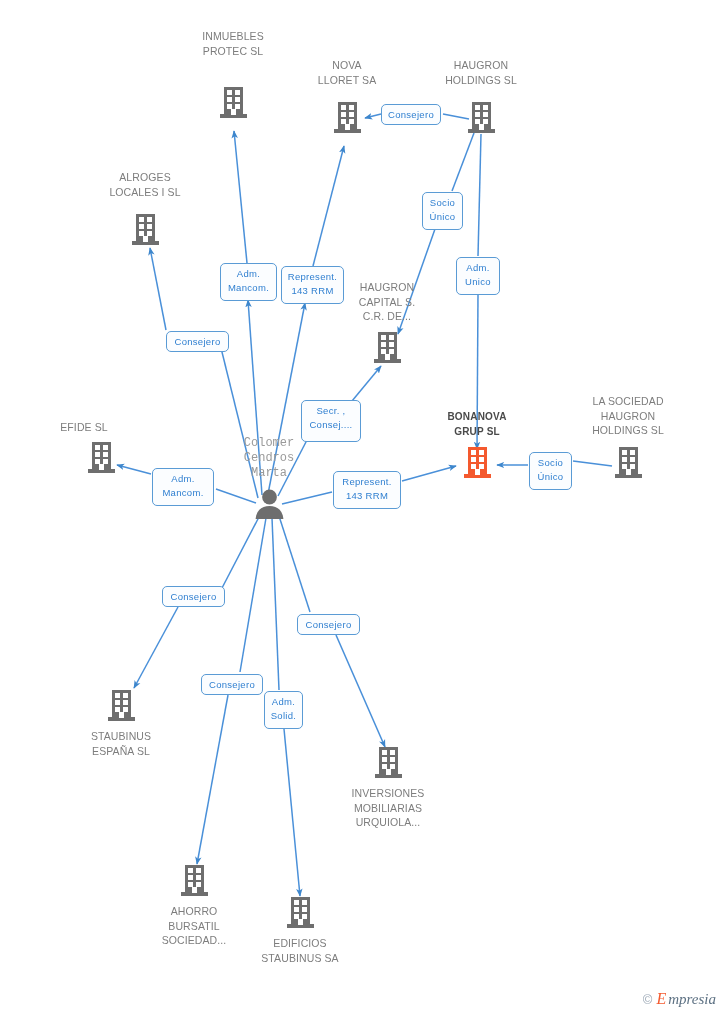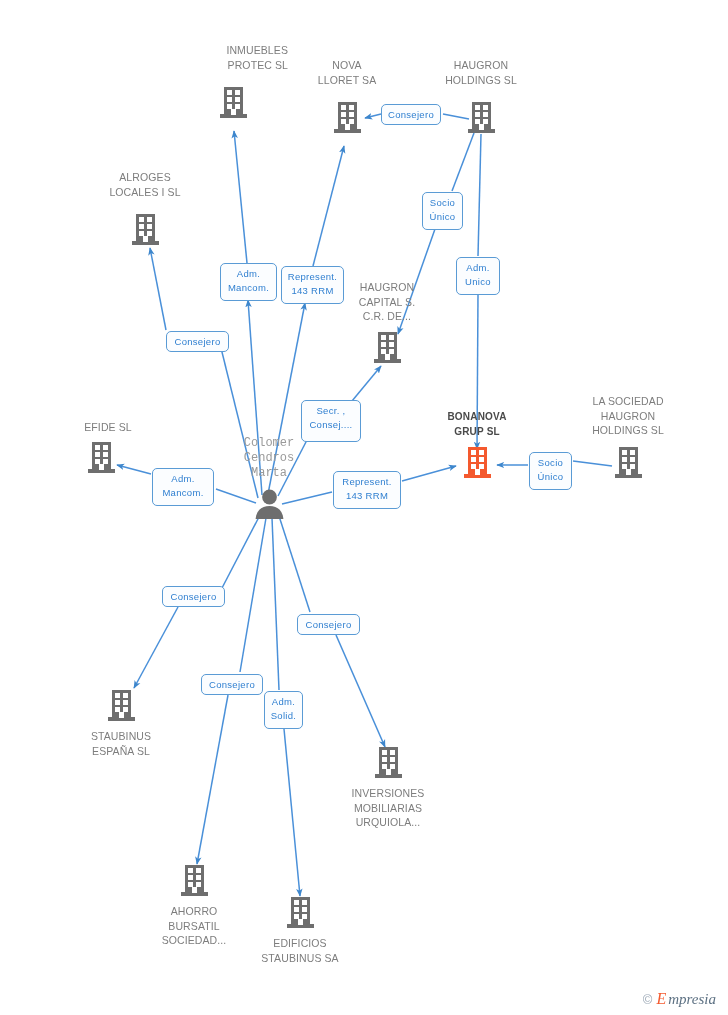--- a/index.html
+++ b/index.html
@@ -117,21 +117,21 @@
           <rect x="8" y="5" width="5" height="5"></rect>
           <rect x="16" y="5" width="5" height="5"></rect>
           <rect x="8" y="12" width="5" height="5"></rect>
           <rect x="16" y="12" width="5" height="5"></rect>
           <rect x="8" y="19" width="5" height="5"></rect>
           <rect x="16" y="19" width="5" height="5"></rect>
           <rect x="12" y="24" width="5" height="6"></rect>
         </g>
       </svg>
   </div>
-  <div class="node-label" style="left:178px;top:43px;width:110px;text-align:right;">INMUEBLES
+  <div class="node-label" style="left:178px;top:29px;width:110px;">INMUEBLES
 PROTEC SL</div>
 
   <div class="icon" style="left:333px;top:100px;">
     <svg width="29" height="37" viewBox="0 0 29 37">
         <g fill="#6e6e6e">
           <rect x="5" y="2" width="19" height="28"></rect>
           <rect x="1" y="29" width="27" height="4"></rect>
         </g>
         <g fill="#ffffff">
           <rect x="8" y="5" width="5" height="5"></rect>
@@ -259,21 +259,21 @@
           <rect x="8" y="5" width="5" height="5"></rect>
           <rect x="16" y="5" width="5" height="5"></rect>
           <rect x="8" y="12" width="5" height="5"></rect>
           <rect x="16" y="12" width="5" height="5"></rect>
           <rect x="8" y="19" width="5" height="5"></rect>
           <rect x="16" y="19" width="5" height="5"></rect>
           <rect x="12" y="24" width="5" height="6"></rect>
         </g>
       </svg>
   </div>
-  <div class="node-label" style="left:58px;top:420px;width:100px;">EFIDE SL</div>
+  <div class="node-label" style="left:34px;top:420px;width:100px;">EFIDE SL</div>
 
   <div class="icon" style="left:253px;top:489px;">
     <svg width="33" height="30" viewBox="0 0 33 30">
         <circle cx="16.5" cy="8" r="7.4" fill="#6e6e6e"></circle>
         <path d="M2.6,30 C3.4,21 9,17 16.5,17 C24,17 29.6,21 30.4,30 Z" fill="#6e6e6e"></path>
       </svg>
   </div>
   <div class="person-label" style="left:219px;top:436px;width:100px;font-family:Liberation Mono, monospace;">Colomer
 Cendros
 Marta</div>

